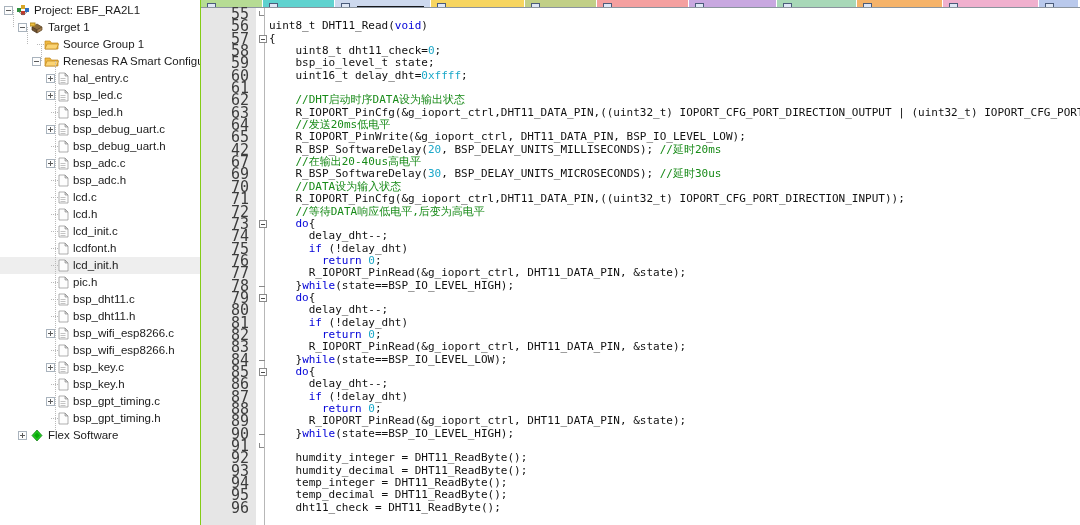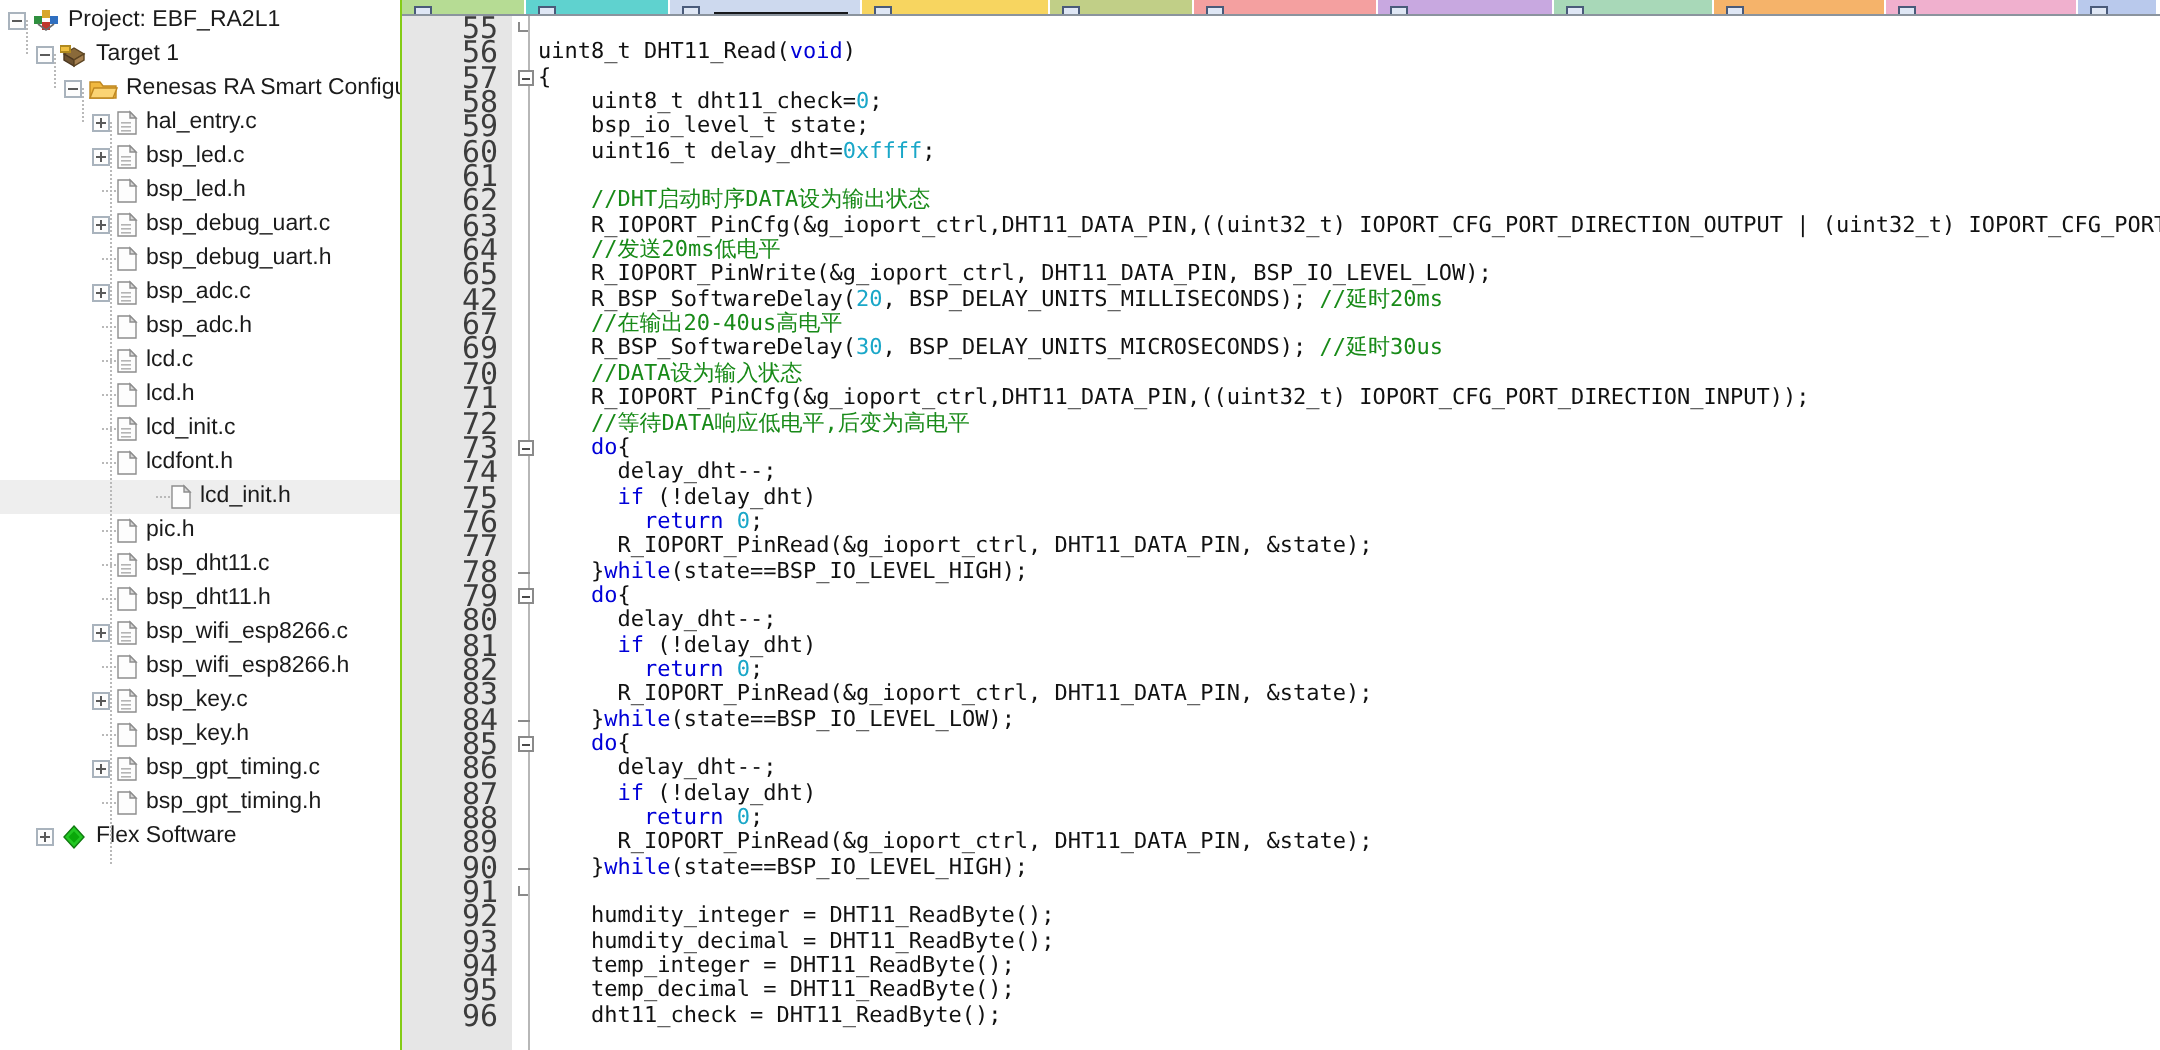--- a/index.html
+++ b/index.html
@@ -19,21 +19,21 @@
     position: relative;
     overflow: hidden;
   }
   .tree { padding-top: 2px; }
   .node {
     display: flex; align-items: center;
     height: 17px; white-space: nowrap;
     font-size: 11.5px; color: #1b1b1b;
     position: relative;
   }
-  .node.selected { background: #eeeeee; padding-left: 27px; }
+  .node.selected { background: #eeeeee; }
   .expander {
     width: 9px; height: 9px; flex: 0 0 9px;
     border: 1px solid #a9b3bd; background: #fdfdfd;
     position: relative; margin-right: 3px;
   }
   .expander::before, .expander::after {
     content: ""; position: absolute; background: #5a5a5a;
   }
   .expander::before { left: 1px; right: 1px; top: 3px; height: 1px; }
   .expander.plus::after { top: 1px; bottom: 1px; left: 3px; width: 1px; }
@@ -154,20 +154,29 @@
         <div class="node">
           <div style="flex: 0 0 18px; height: 17px;"></div>
           <div class="expander"></div>
           <svg width="14" height="13" viewBox="0 0 14 13" class="ico">
             <polygon points="2,6 7,3 12,6 7,9" fill="#8a6a3a" stroke="#5c4422" stroke-width="0.7"></polygon>
             <polygon points="2,6 7,9 7,12 2,9" fill="#6d5230" stroke="#4a3620" stroke-width="0.7"></polygon>
             <polygon points="12,6 12,9 7,12 7,9" fill="#a68050" stroke="#5c4422" stroke-width="0.7"></polygon>
             <rect x="0" y="2" width="5" height="3" fill="#f0c040" stroke="#b08a20"></rect>
           </svg>
           <span class="lbl">Target 1</span>
+        </div>
+        <div class="node">
+          <div style="flex: 0 0 32px; height: 17px;"></div>
+          <div class="guide"></div>
+          <svg width="15" height="13" viewBox="0 0 15 13" class="ico">
+            <polygon points="1,3 6,3 7.5,5 14,5 14,11 1,11" fill="#f0b840" stroke="#c08820" stroke-width="0.7"></polygon>
+            <polygon points="1,11 3,6 14.5,6 12.5,11" fill="#fbd474" stroke="#c08820" stroke-width="0.7"></polygon>
+          </svg>
+          <span class="lbl">Source Group 1</span>
         </div>
         <div class="node">
           <div style="flex: 0 0 32px; height: 17px;"></div>
           <div class="expander"></div>
           <svg width="15" height="13" viewBox="0 0 15 13" class="ico">
             <polygon points="1,3 6,3 7.5,5 14,5 14,11 1,11" fill="#f0b840" stroke="#c08820" stroke-width="0.7"></polygon>
             <polygon points="1,11 3,6 14.5,6 12.5,11" fill="#fbd474" stroke="#c08820" stroke-width="0.7"></polygon>
           </svg>
           <span class="lbl">Renesas RA Smart Configurator</span>
         </div>

